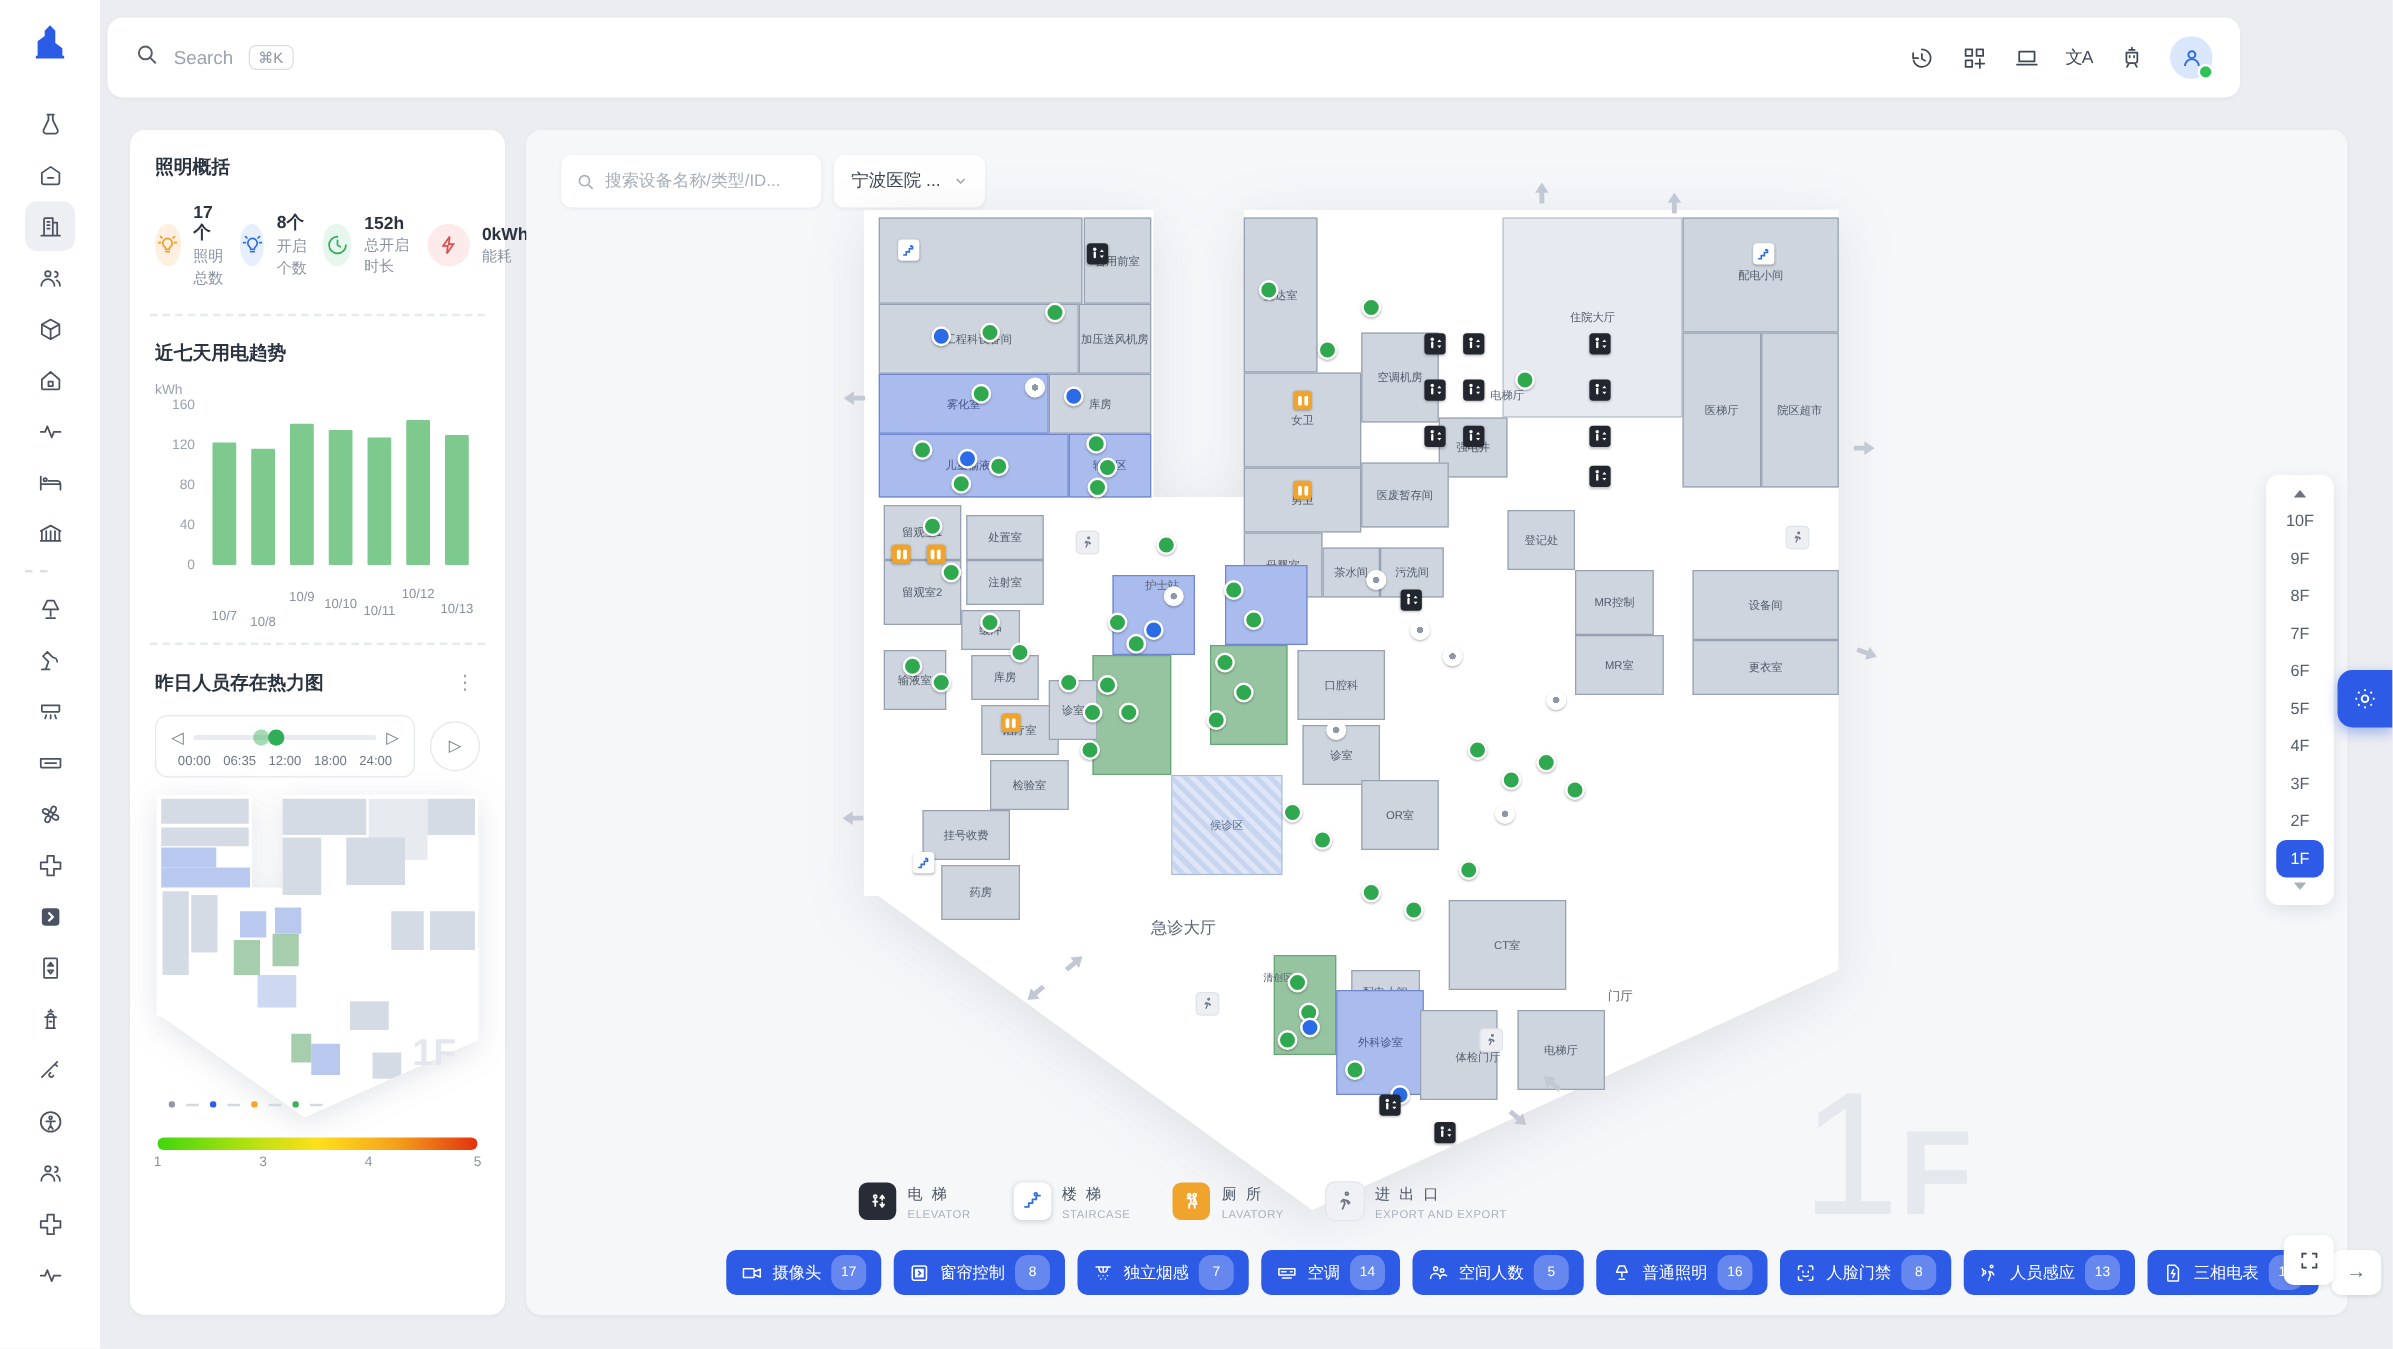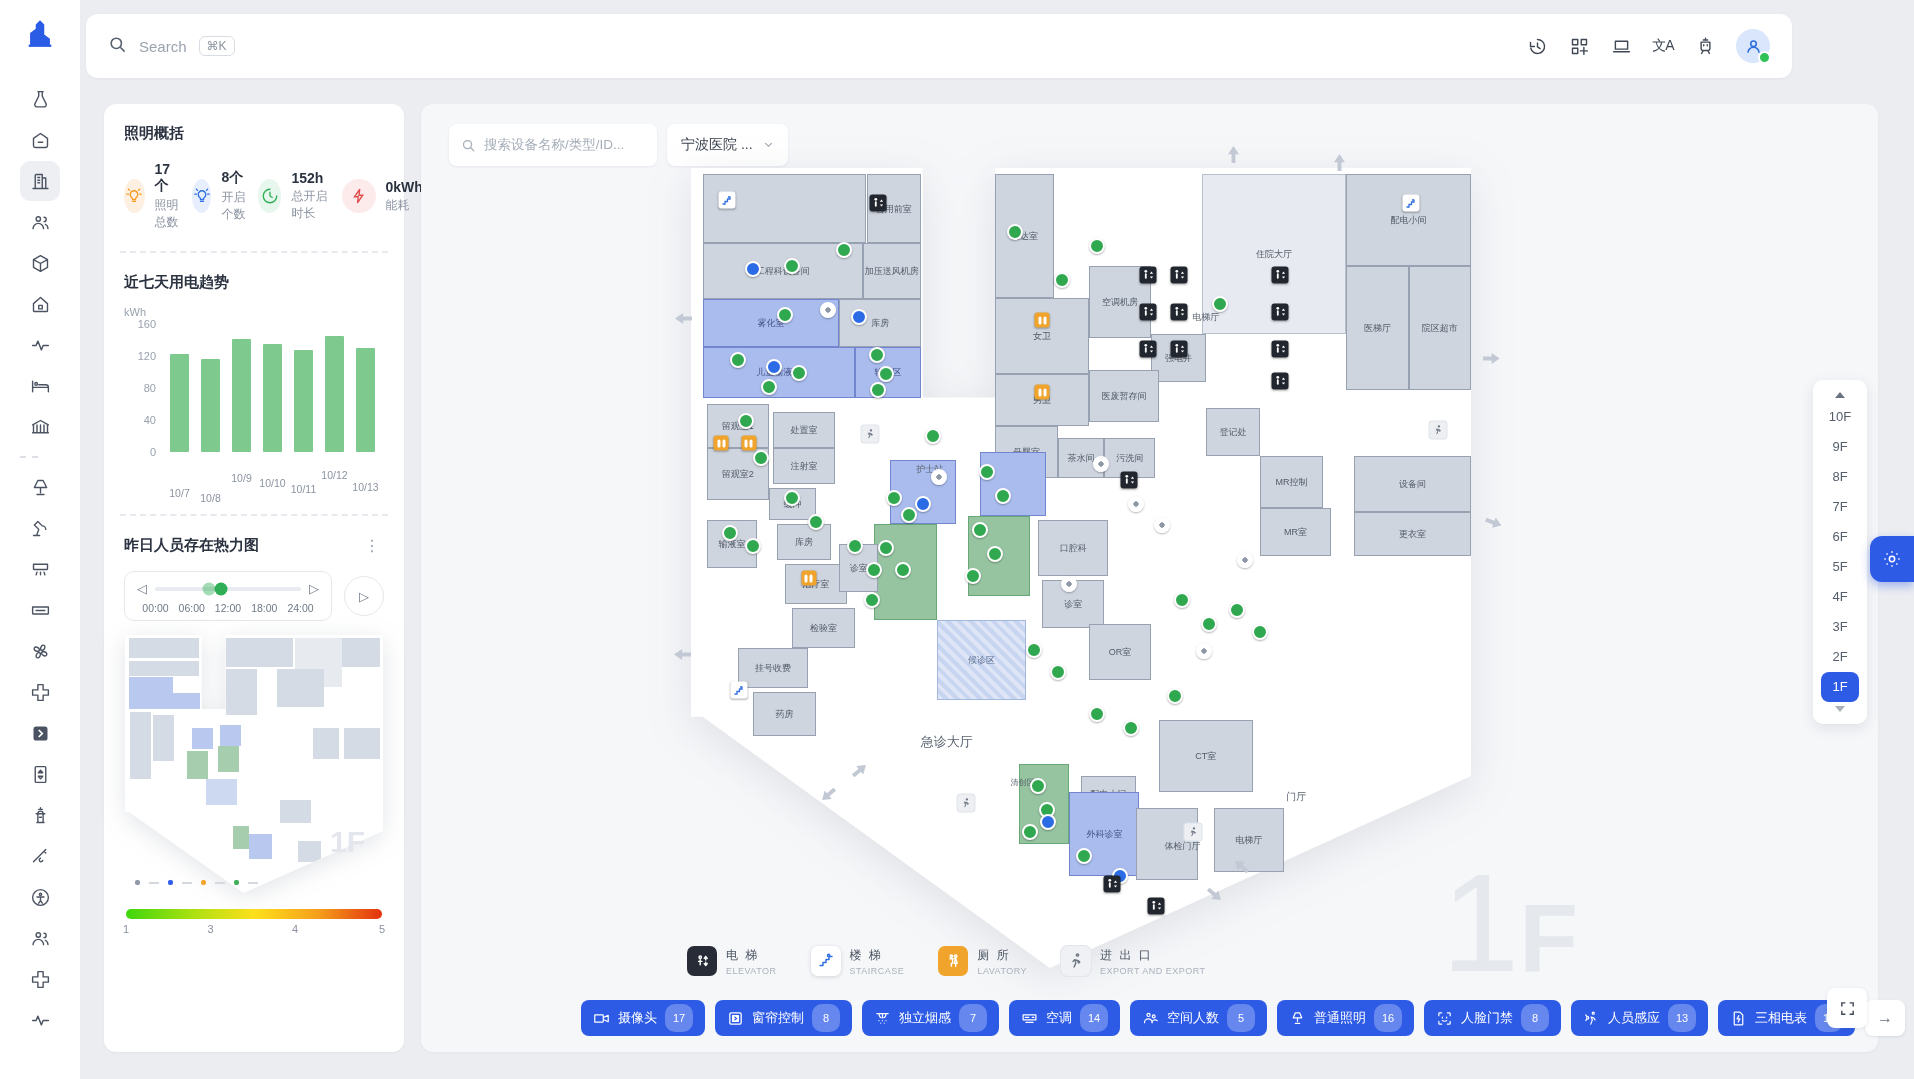--- a/index.html
+++ b/index.html
@@ -389,21 +389,21 @@
       <div class="strip">
         <span class="sarrow">◁</span>
         <div class="track">
           <span class="handle h1" style="left:37%"></span>
           <span class="handle h2" style="left:45%"></span>
         </div>
         <span class="sarrow">▷</span>
       </div>
       <div class="times" id="times">
           <span>00:00</span>
-          <span>06:00</span>
+          <span>06:35</span>
           <span>12:00</span>
           <span>18:00</span>
           <span>24:00</span>
         </div>
     </div>
     <div class="play">▷</div>
   </div>
   <div class="minimap">
     <div class="mm-shadow">
         <div class="mm-base clipped"></div>

